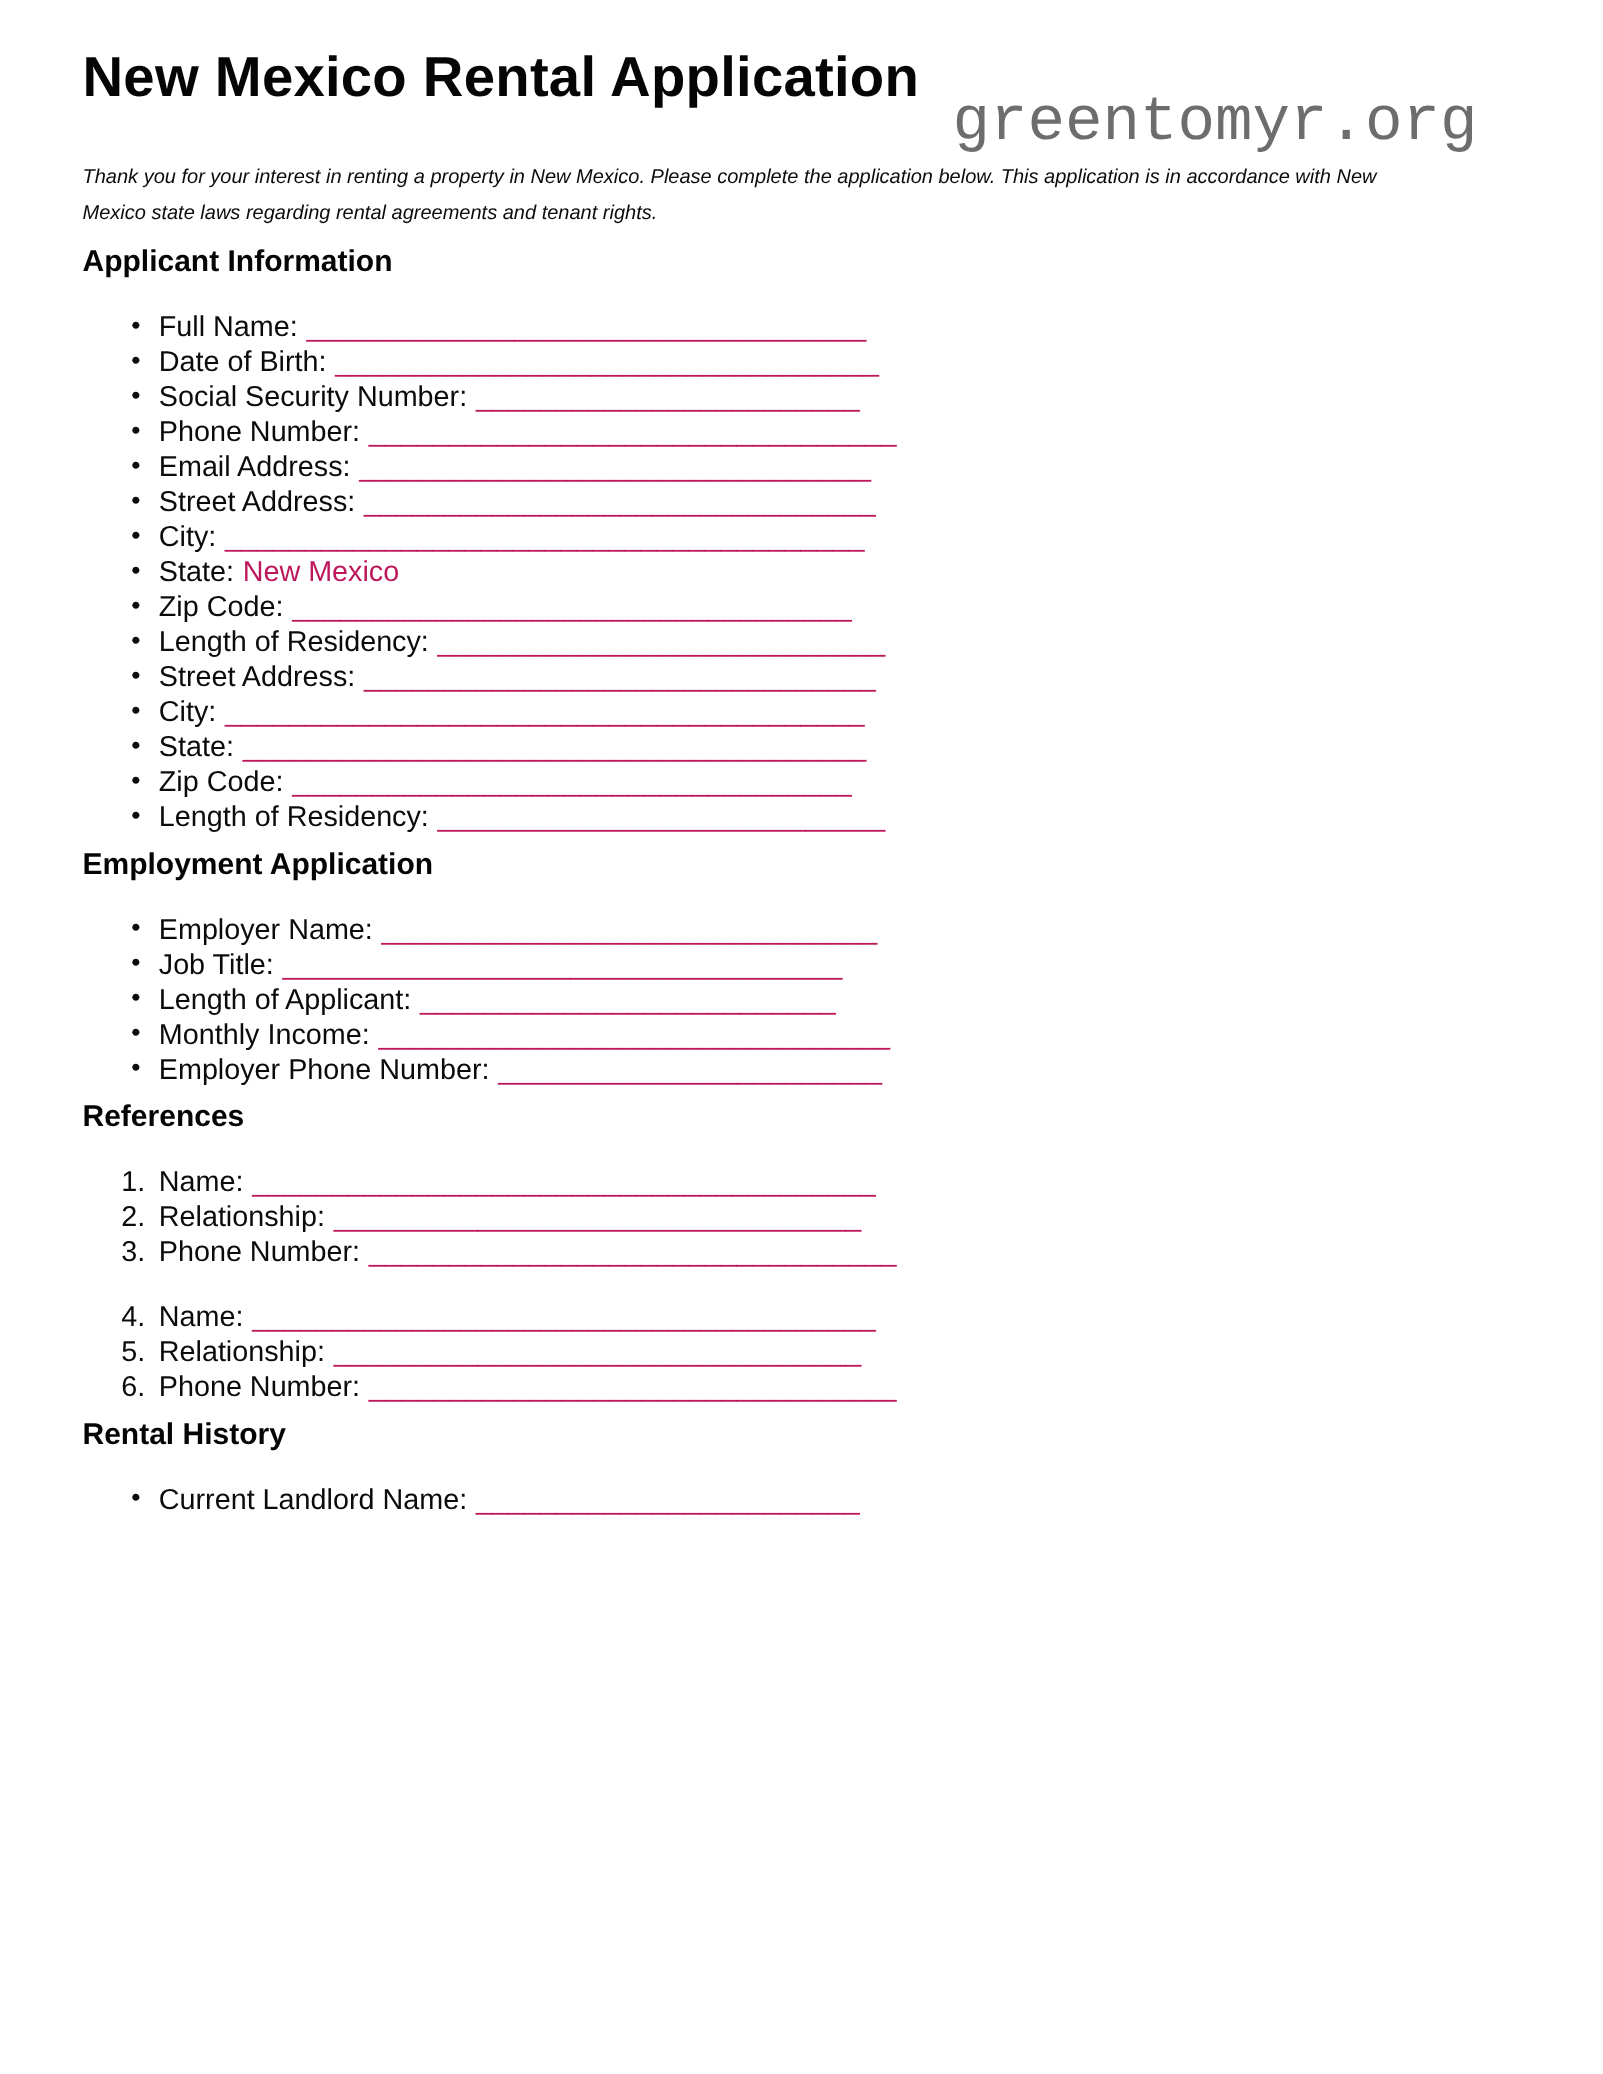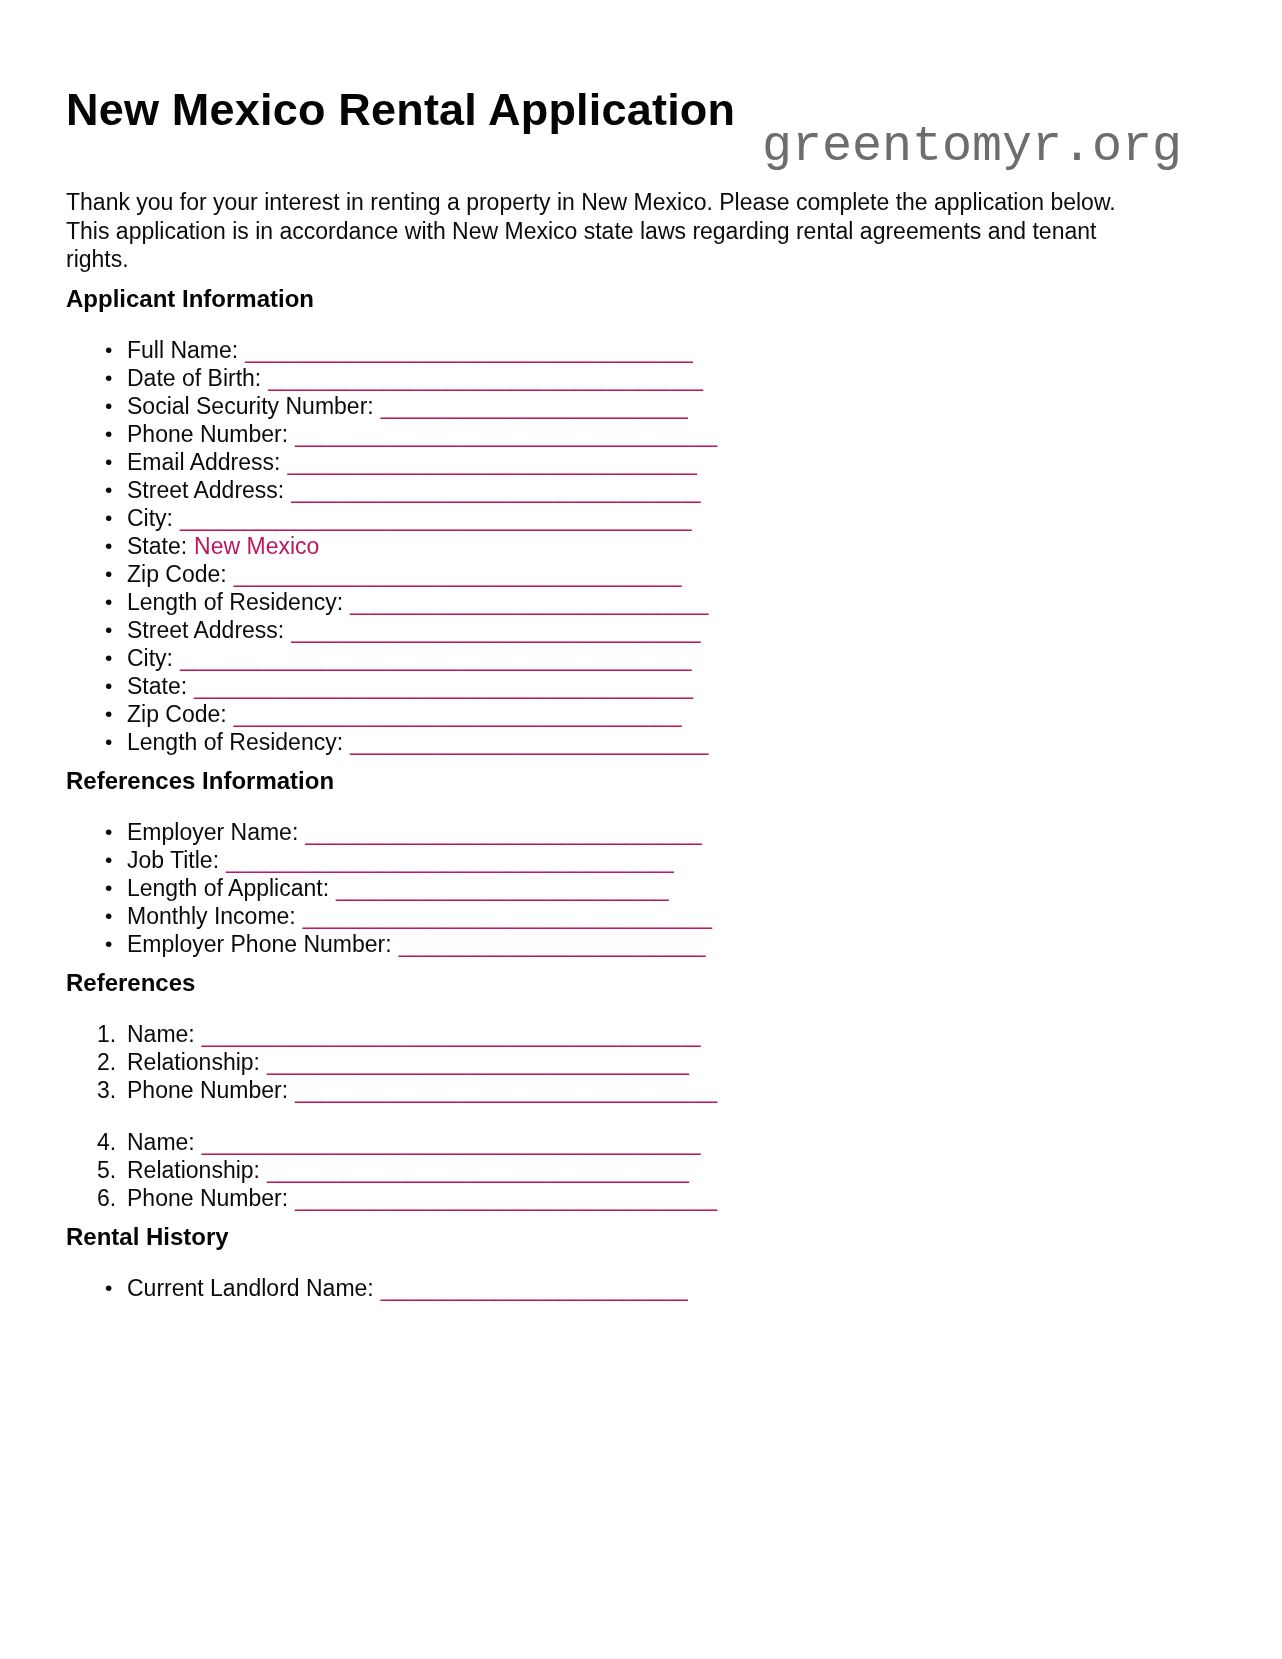--- a/index.html
+++ b/index.html
@@ -23,32 +23,33 @@
     right: 100px;
     font-family: "Liberation Mono", "DejaVu Sans Mono", monospace;
     font-size: 50px;
     line-height: 1;
     font-weight: 400;
     color: #6d6d6d;
     letter-spacing: 0px;
     white-space: nowrap;
   }
   h1.doc-title {
-    margin: 84px 0 0 0;
+    margin: 36px 0 0 0;
     font-size: 45px;
     line-height: 52px;
     font-weight: bold;
     letter-spacing: 0.2px;
     color: #050505;
   }
   p.intro {
-    margin: 52px 0 0 0;
-    font-size: 23px;
+    margin: 40px 0 0 0;
+    font-size: 16px;
     line-height: 28.5px;
     max-width: 1078px;
+    font-style: italic;
   }
   h2.section-heading {
     margin: 10px 0 22px 0;
     font-size: 24px;
     line-height: 30px;
     font-weight: bold;
     color: #050505;
   }
   .field-list { margin: 0; padding: 0; }
   .field-list.gap-above { margin-top: 24px; }
@@ -109,21 +110,21 @@
       <div class="section">
         <div class="field-list">
           <div class="field-row"><span class="marker dot">•</span><span class="label">Street Address:</span><span class="blank">________________________________</span></div>
           <div class="field-row"><span class="marker dot">•</span><span class="label">City:</span><span class="blank">________________________________________</span></div>
           <div class="field-row"><span class="marker dot">•</span><span class="label">State:</span><span class="blank">_______________________________________</span></div>
           <div class="field-row"><span class="marker dot">•</span><span class="label">Zip Code:</span><span class="blank">___________________________________</span></div>
           <div class="field-row"><span class="marker dot">•</span><span class="label">Length of Residency:</span><span class="blank">____________________________</span></div>
         </div>
       </div>
       <div class="section">
-        <h2 class="section-heading">References Information</h2>
+        <h2 class="section-heading">Employment Application</h2>
         <div class="field-list">
           <div class="field-row"><span class="marker dot">•</span><span class="label">Employer Name:</span><span class="blank">_______________________________</span></div>
           <div class="field-row"><span class="marker dot">•</span><span class="label">Job Title:</span><span class="blank">___________________________________</span></div>
           <div class="field-row"><span class="marker dot">•</span><span class="label">Length of Applicant:</span><span class="blank">__________________________</span></div>
           <div class="field-row"><span class="marker dot">•</span><span class="label">Monthly Income:</span><span class="blank">________________________________</span></div>
           <div class="field-row"><span class="marker dot">•</span><span class="label">Employer Phone Number:</span><span class="blank">________________________</span></div>
         </div>
       </div>
       <div class="section">
         <h2 class="section-heading">References</h2>

